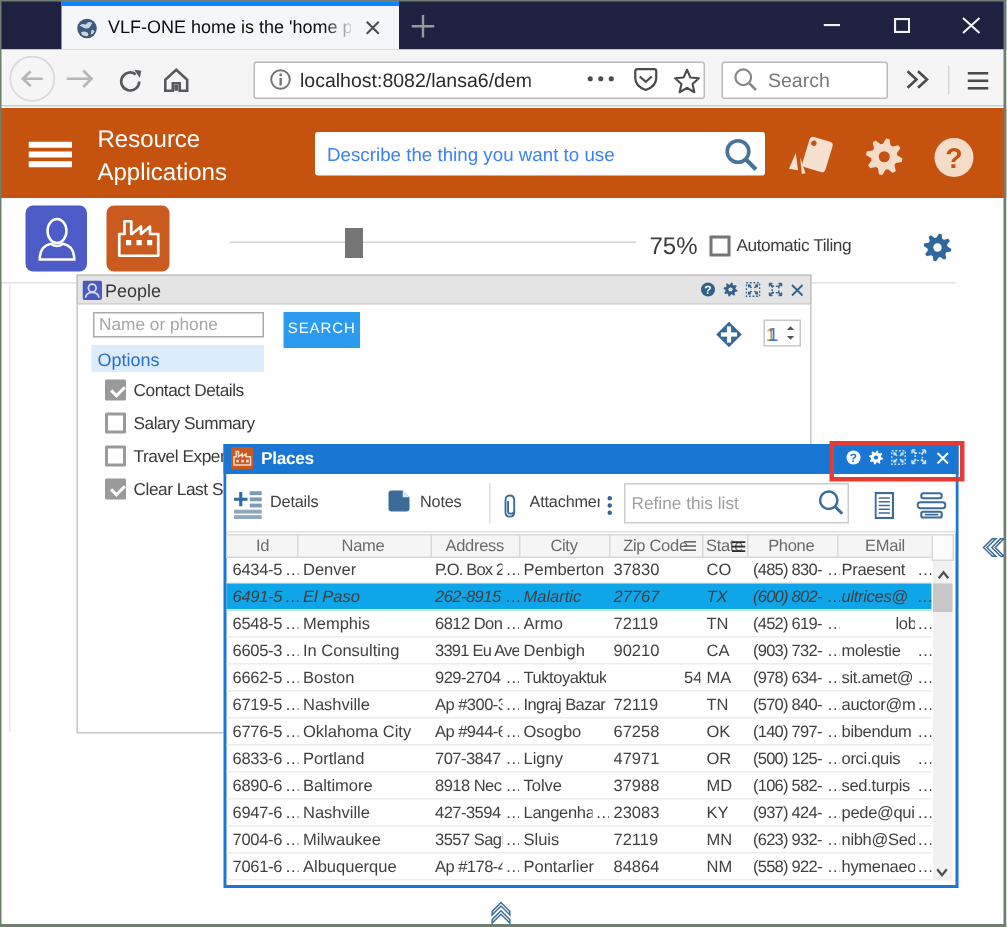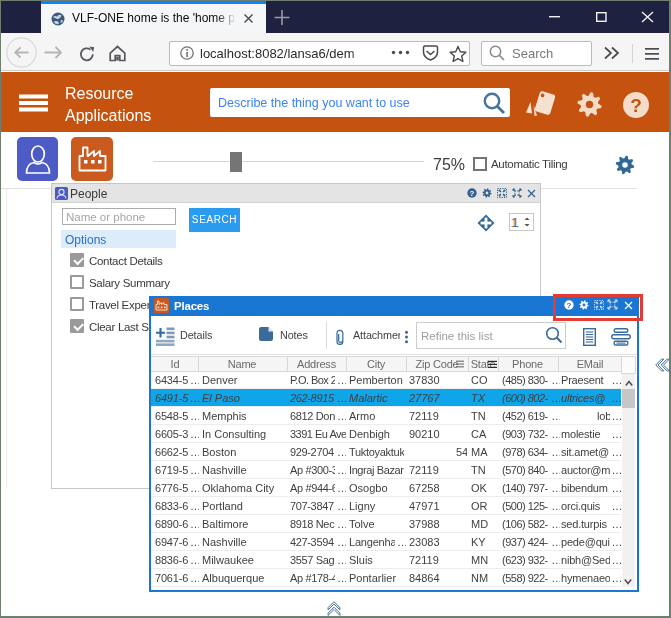--- a/index.html
+++ b/index.html
@@ -292,21 +292,21 @@
       <span class="cell" style="left:246.0px;width:9px;">…</span>
       <span class="cell" style="left:258px;width:58px;">23083</span>
       <span class="cell" style="left:320px;width:26px;">KY</span>
       <span class="cell" style="left:351px;width:48.0px;letter-spacing:-0.5px;">(937) 424-</span>
       <span class="cell" style="left:400.3px;width:9px;">…</span>
       <span class="cell" style="left:410px;width:48.7px;letter-spacing:-0.2px;">pede@qui</span>
       <span class="cell" style="left:460.5px;width:9px;">…</span>
     </div>
 <div class="abs rsep" style="top:550px;"></div>
 <div class="abs row" style="top:551px;">
-      <span class="cell" style="left:4px;width:34.0px;letter-spacing:-0.2px;">8836-6</span>
+      <span class="cell" style="left:4px;width:34.0px;letter-spacing:-0.2px;">7004-6</span>
       <span class="cell" style="left:39.0px;width:9px;">…</span>
       <span class="cell" style="left:51px;width:84px;">Milwaukee</span>
       <span class="cell" style="left:139px;width:45.3px;letter-spacing:-0.35px;">3557 Sagi</span>
       <span class="cell" style="left:186.0px;width:9px;">…</span>
       <span class="cell" style="left:198px;width:55px;">Sluis</span>
       <span class="cell" style="left:258px;width:58px;">72119</span>
       <span class="cell" style="left:320px;width:26px;">MN</span>
       <span class="cell" style="left:351px;width:48.0px;letter-spacing:-0.5px;">(623) 932-</span>
       <span class="cell" style="left:400.3px;width:9px;">…</span>
       <span class="cell" style="left:410px;width:48.7px;letter-spacing:-0.2px;">nibh@Sed</span>

